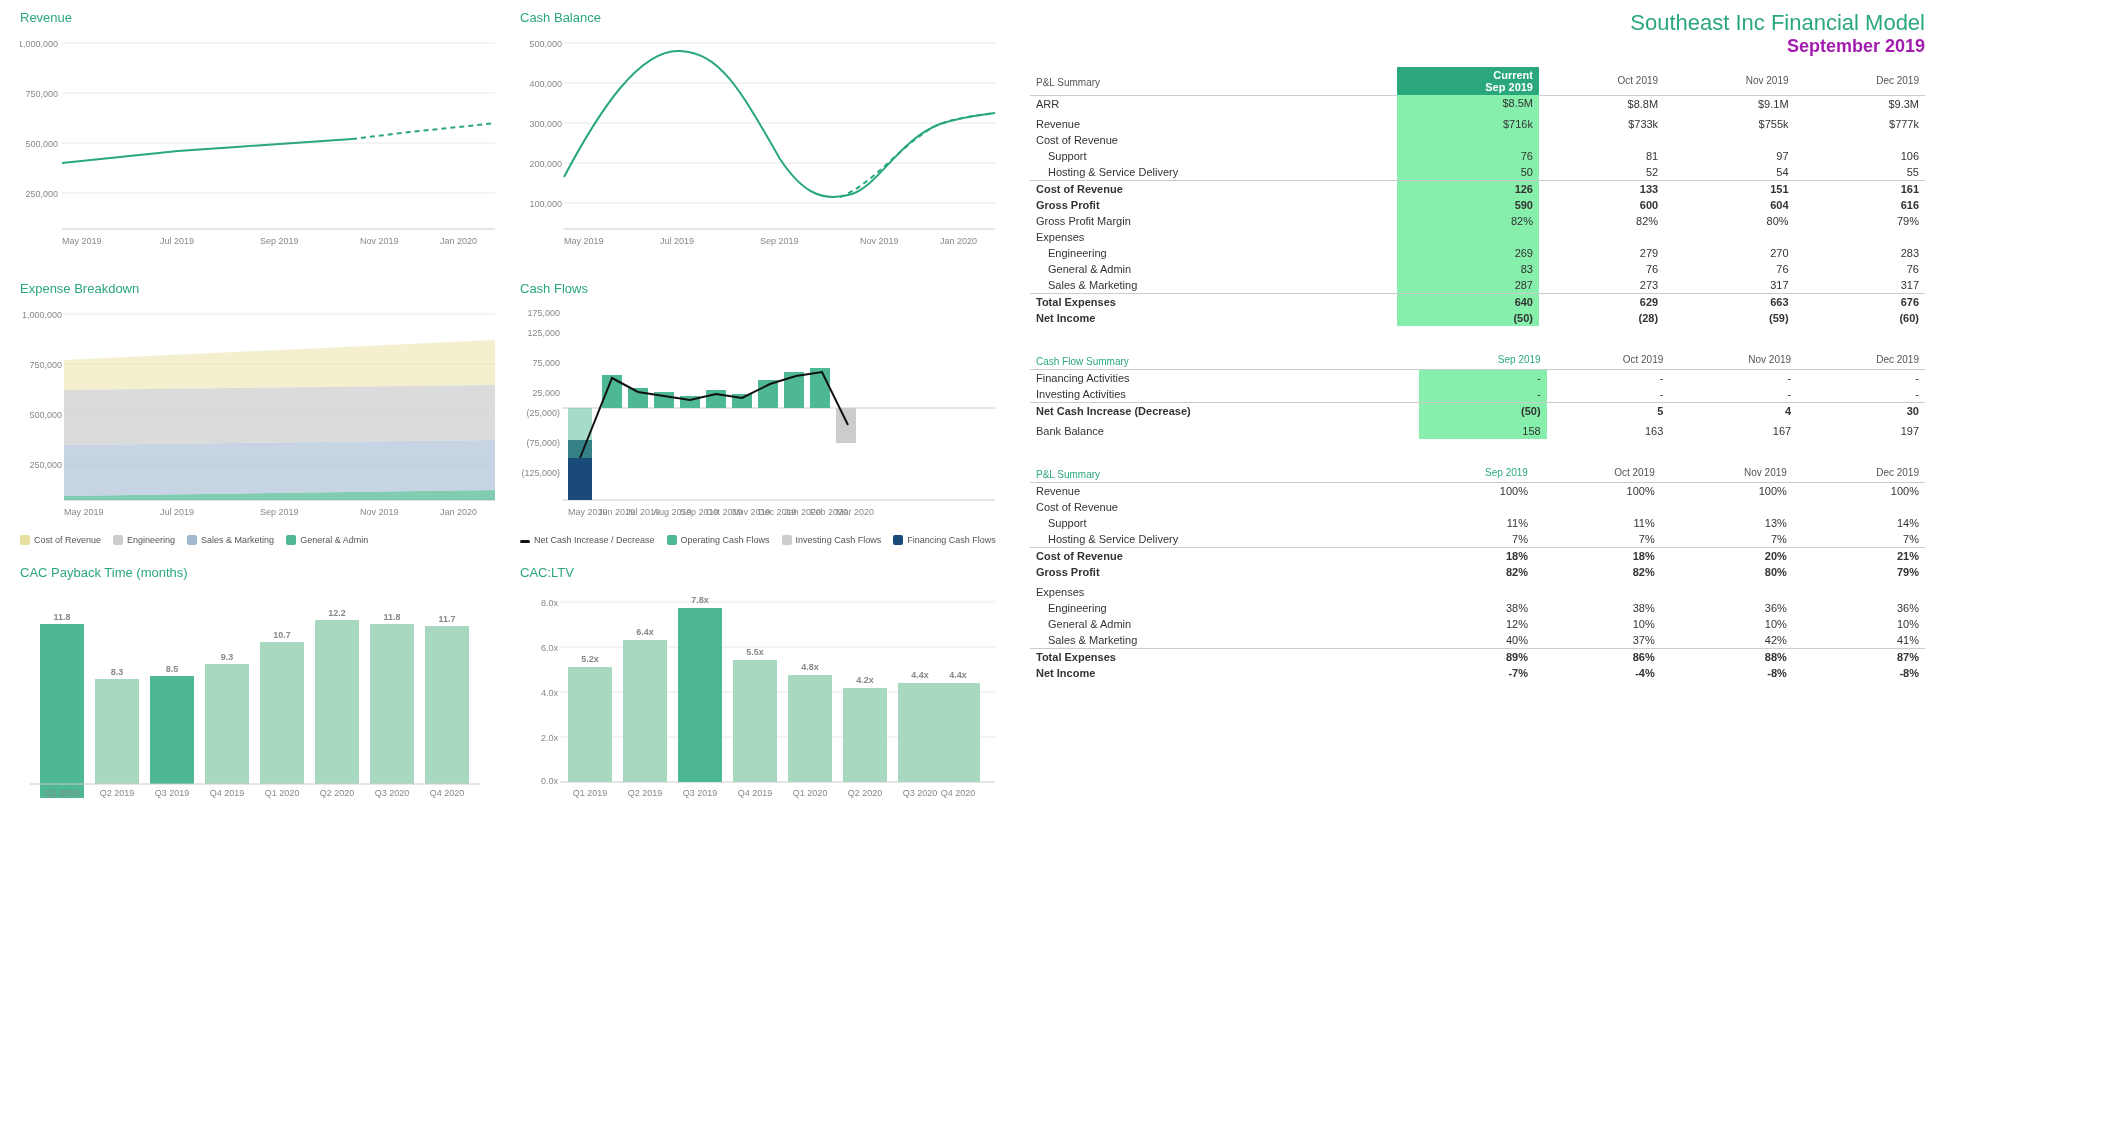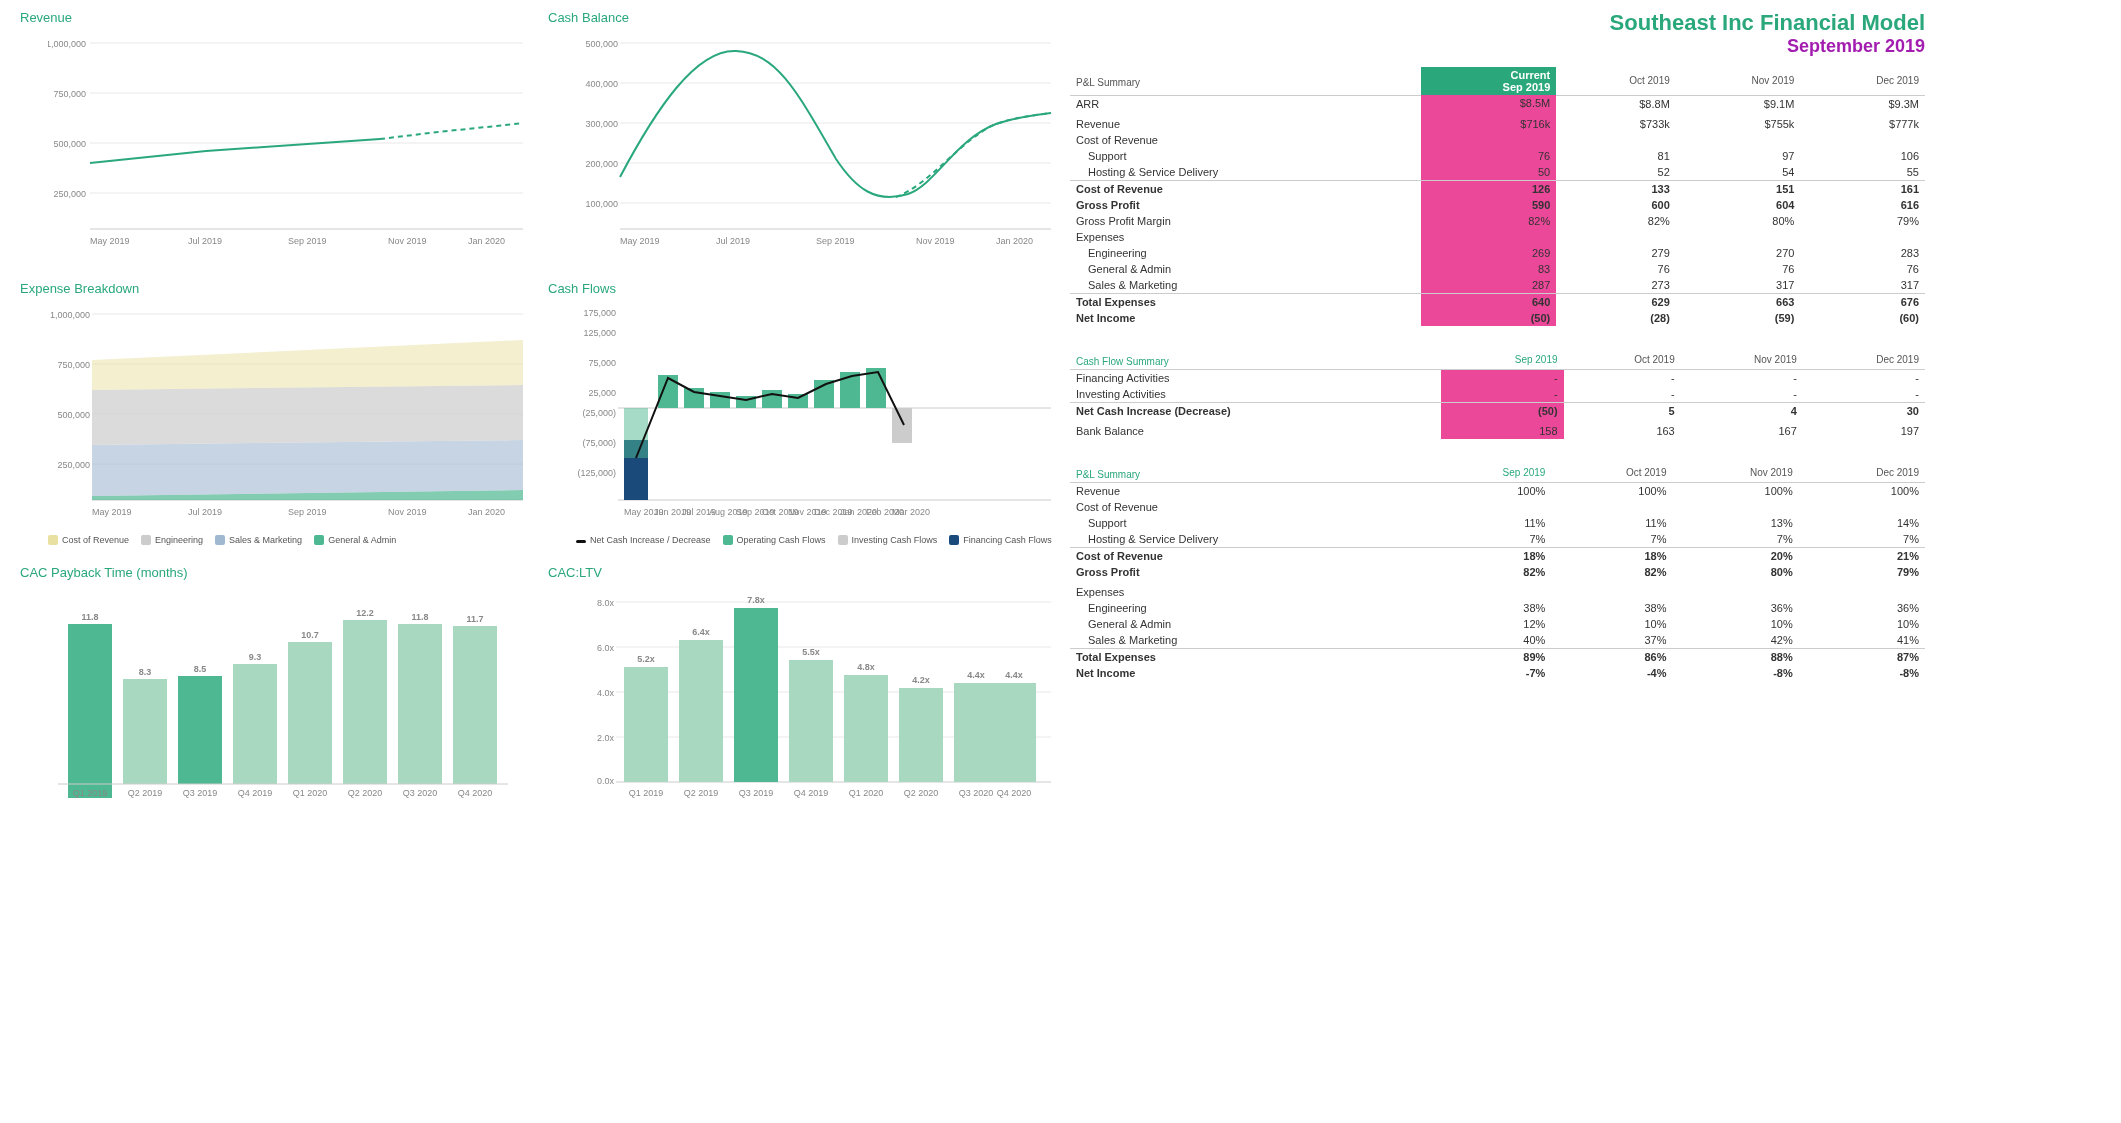--- a/index.html
+++ b/index.html
@@ -41,21 +41,20 @@
     }
     .chart-title {
       font-size: 13px;
       color: #2aa87c;
       margin-bottom: 4px;
       font-weight: normal;
     }
     .chart-container {
       position: relative;
       width: 100%;
-      margin-left: 28px;
     }
 
     
     svg text {
       font-family: Arial, sans-serif;
       font-size: 9px;
       fill: #888;
     }
 
     
@@ -80,21 +79,21 @@
     }
 
     
     .right-header {
       text-align: right;
       margin-bottom: 10px;
     }
     .right-header .company-name {
       font-size: 22px;
       color: #2aa87c;
-      font-weight: bold;
+      font-weight: normal;
     }
     .right-header .period {
       font-size: 18px;
       color: #a21caf;
       font-weight: bold;
     }
 
     
     .pl-table {
       width: 100%;
@@ -124,21 +123,21 @@
     .pl-table .bold-row td {
       font-weight: bold;
     }
     .pl-table .indent {
       padding-left: 18px;
     }
     .pl-table .top-border td {
       border-top: 1px solid #ccc;
     }
     .pl-table td.current-val {
-      background-color: #ec4899;
+      background-color: #86efac;
     }
     .current-header-cell {
       background-color: #2aa87c;
       color: white !important;
       font-weight: bold !important;
       text-align: right;
     }
     .tables-container {
       display: flex;
       flex-direction: column;

